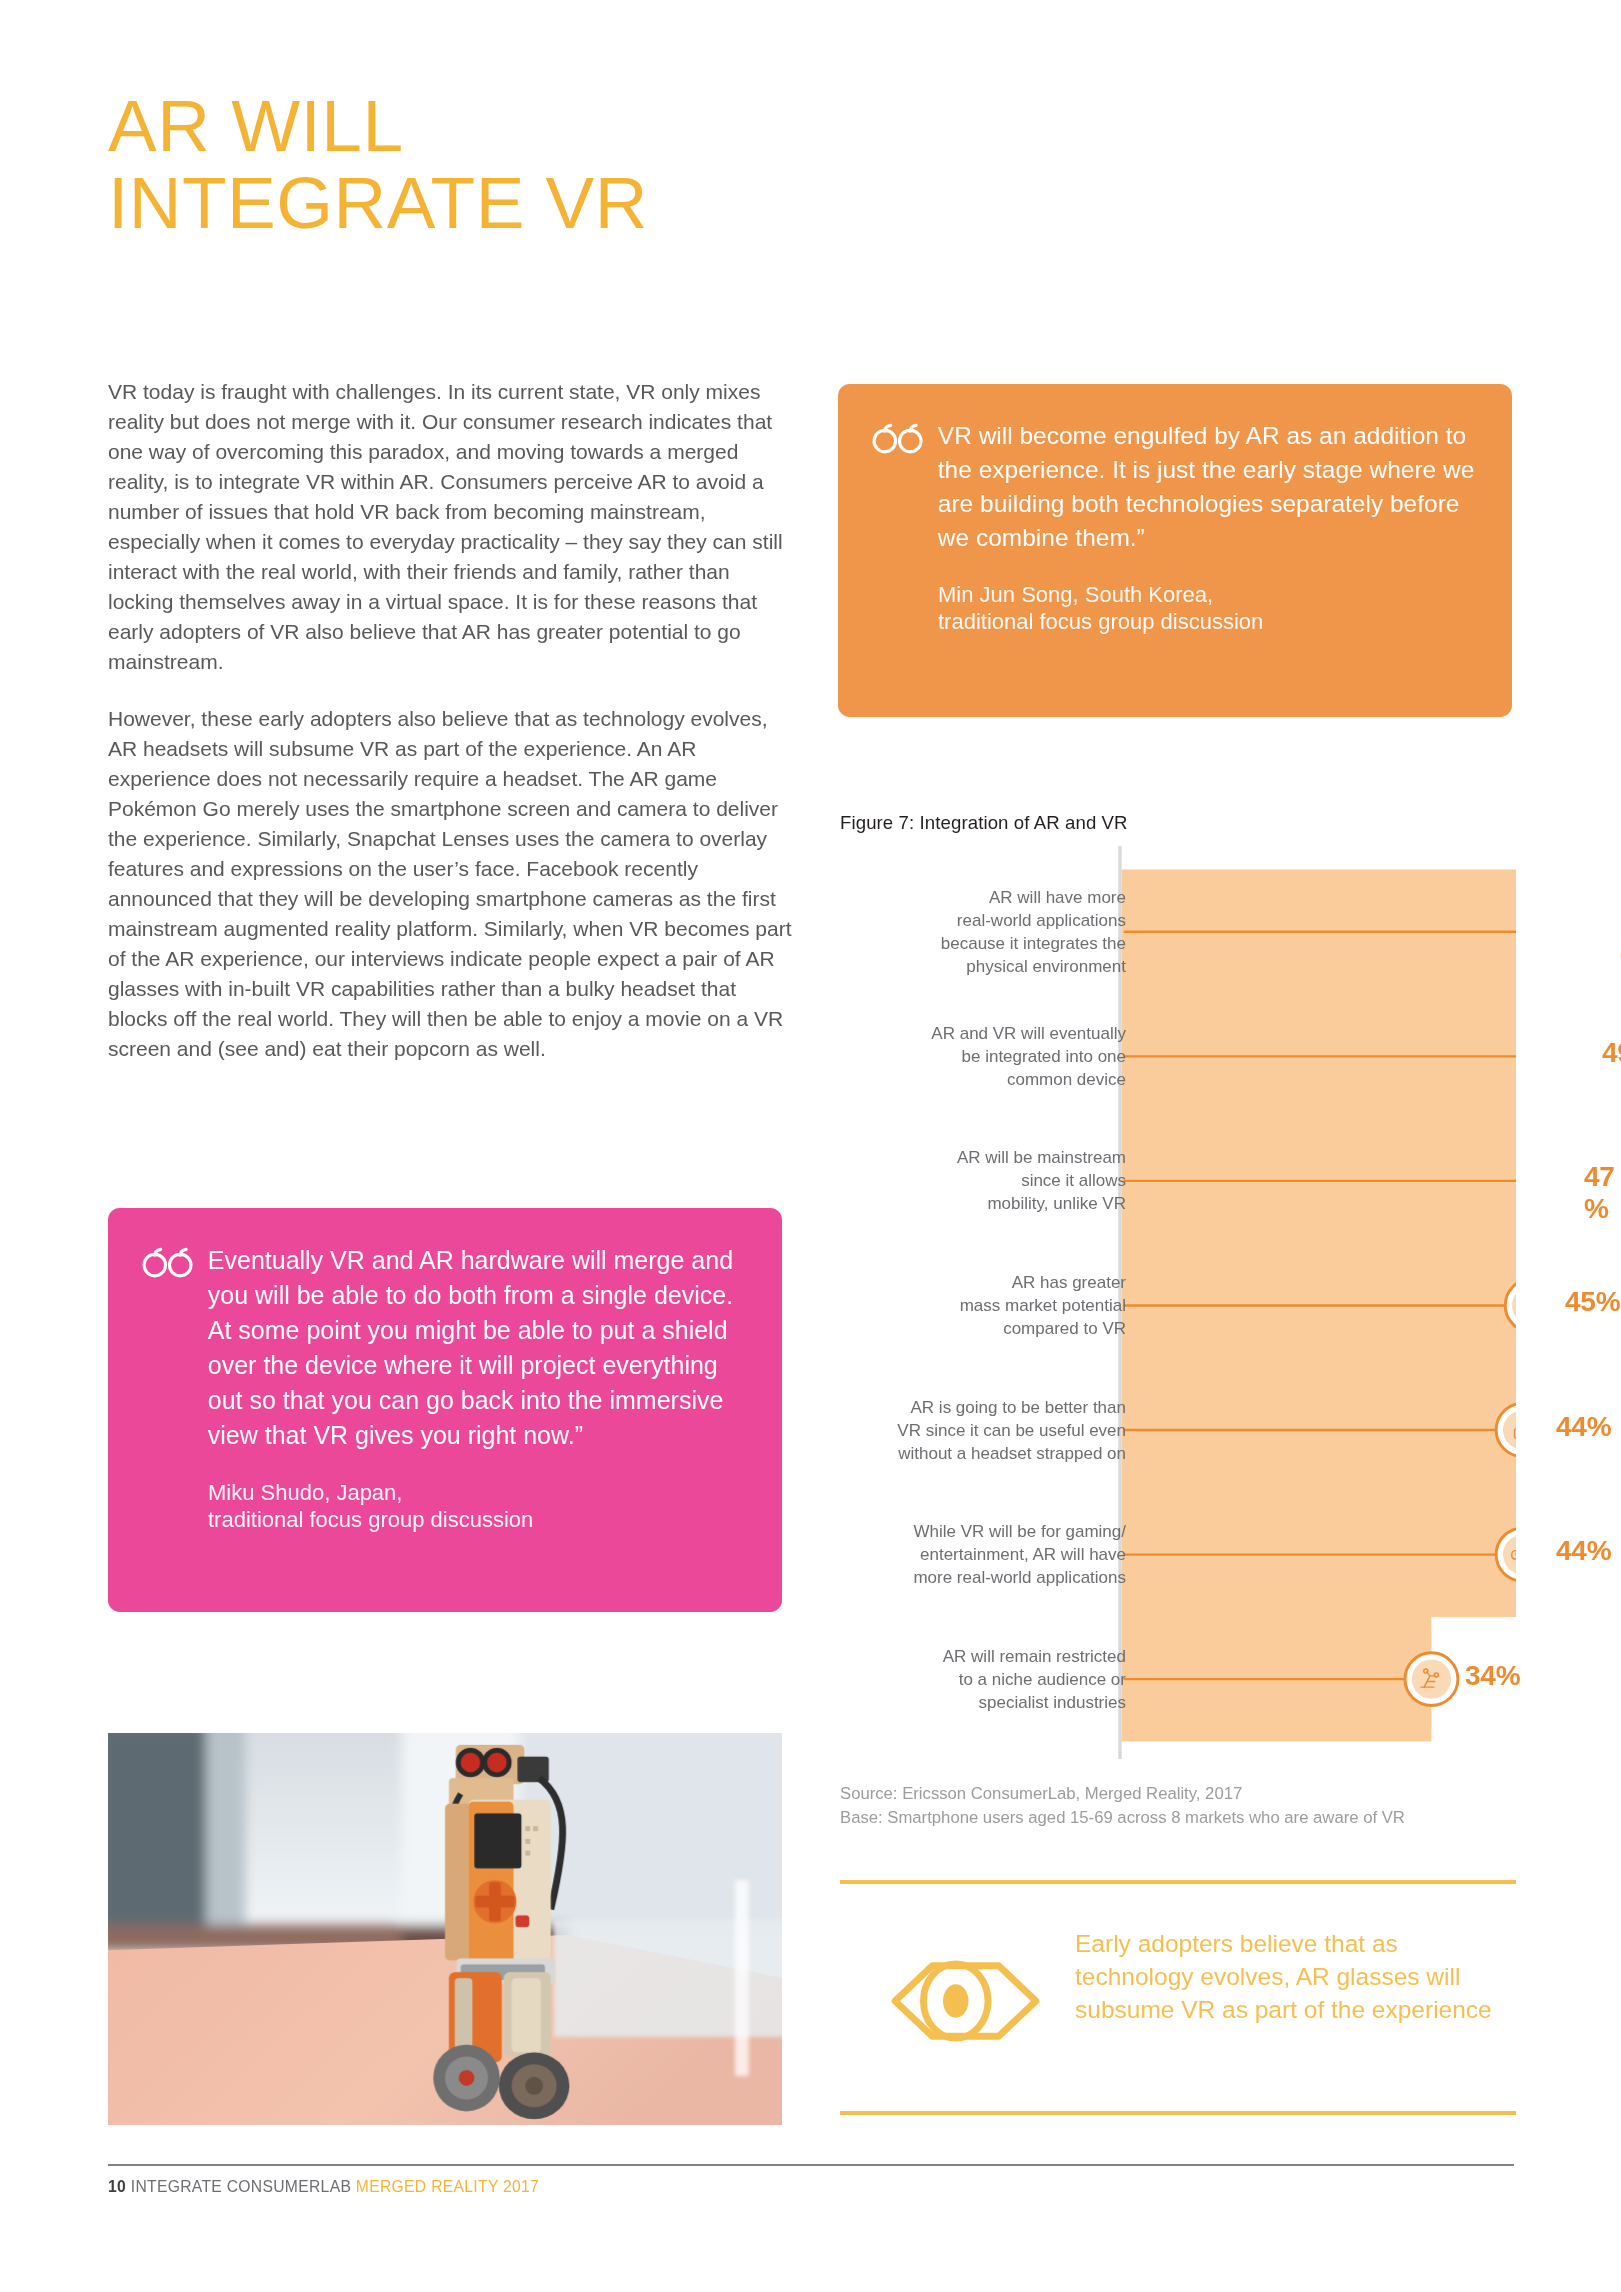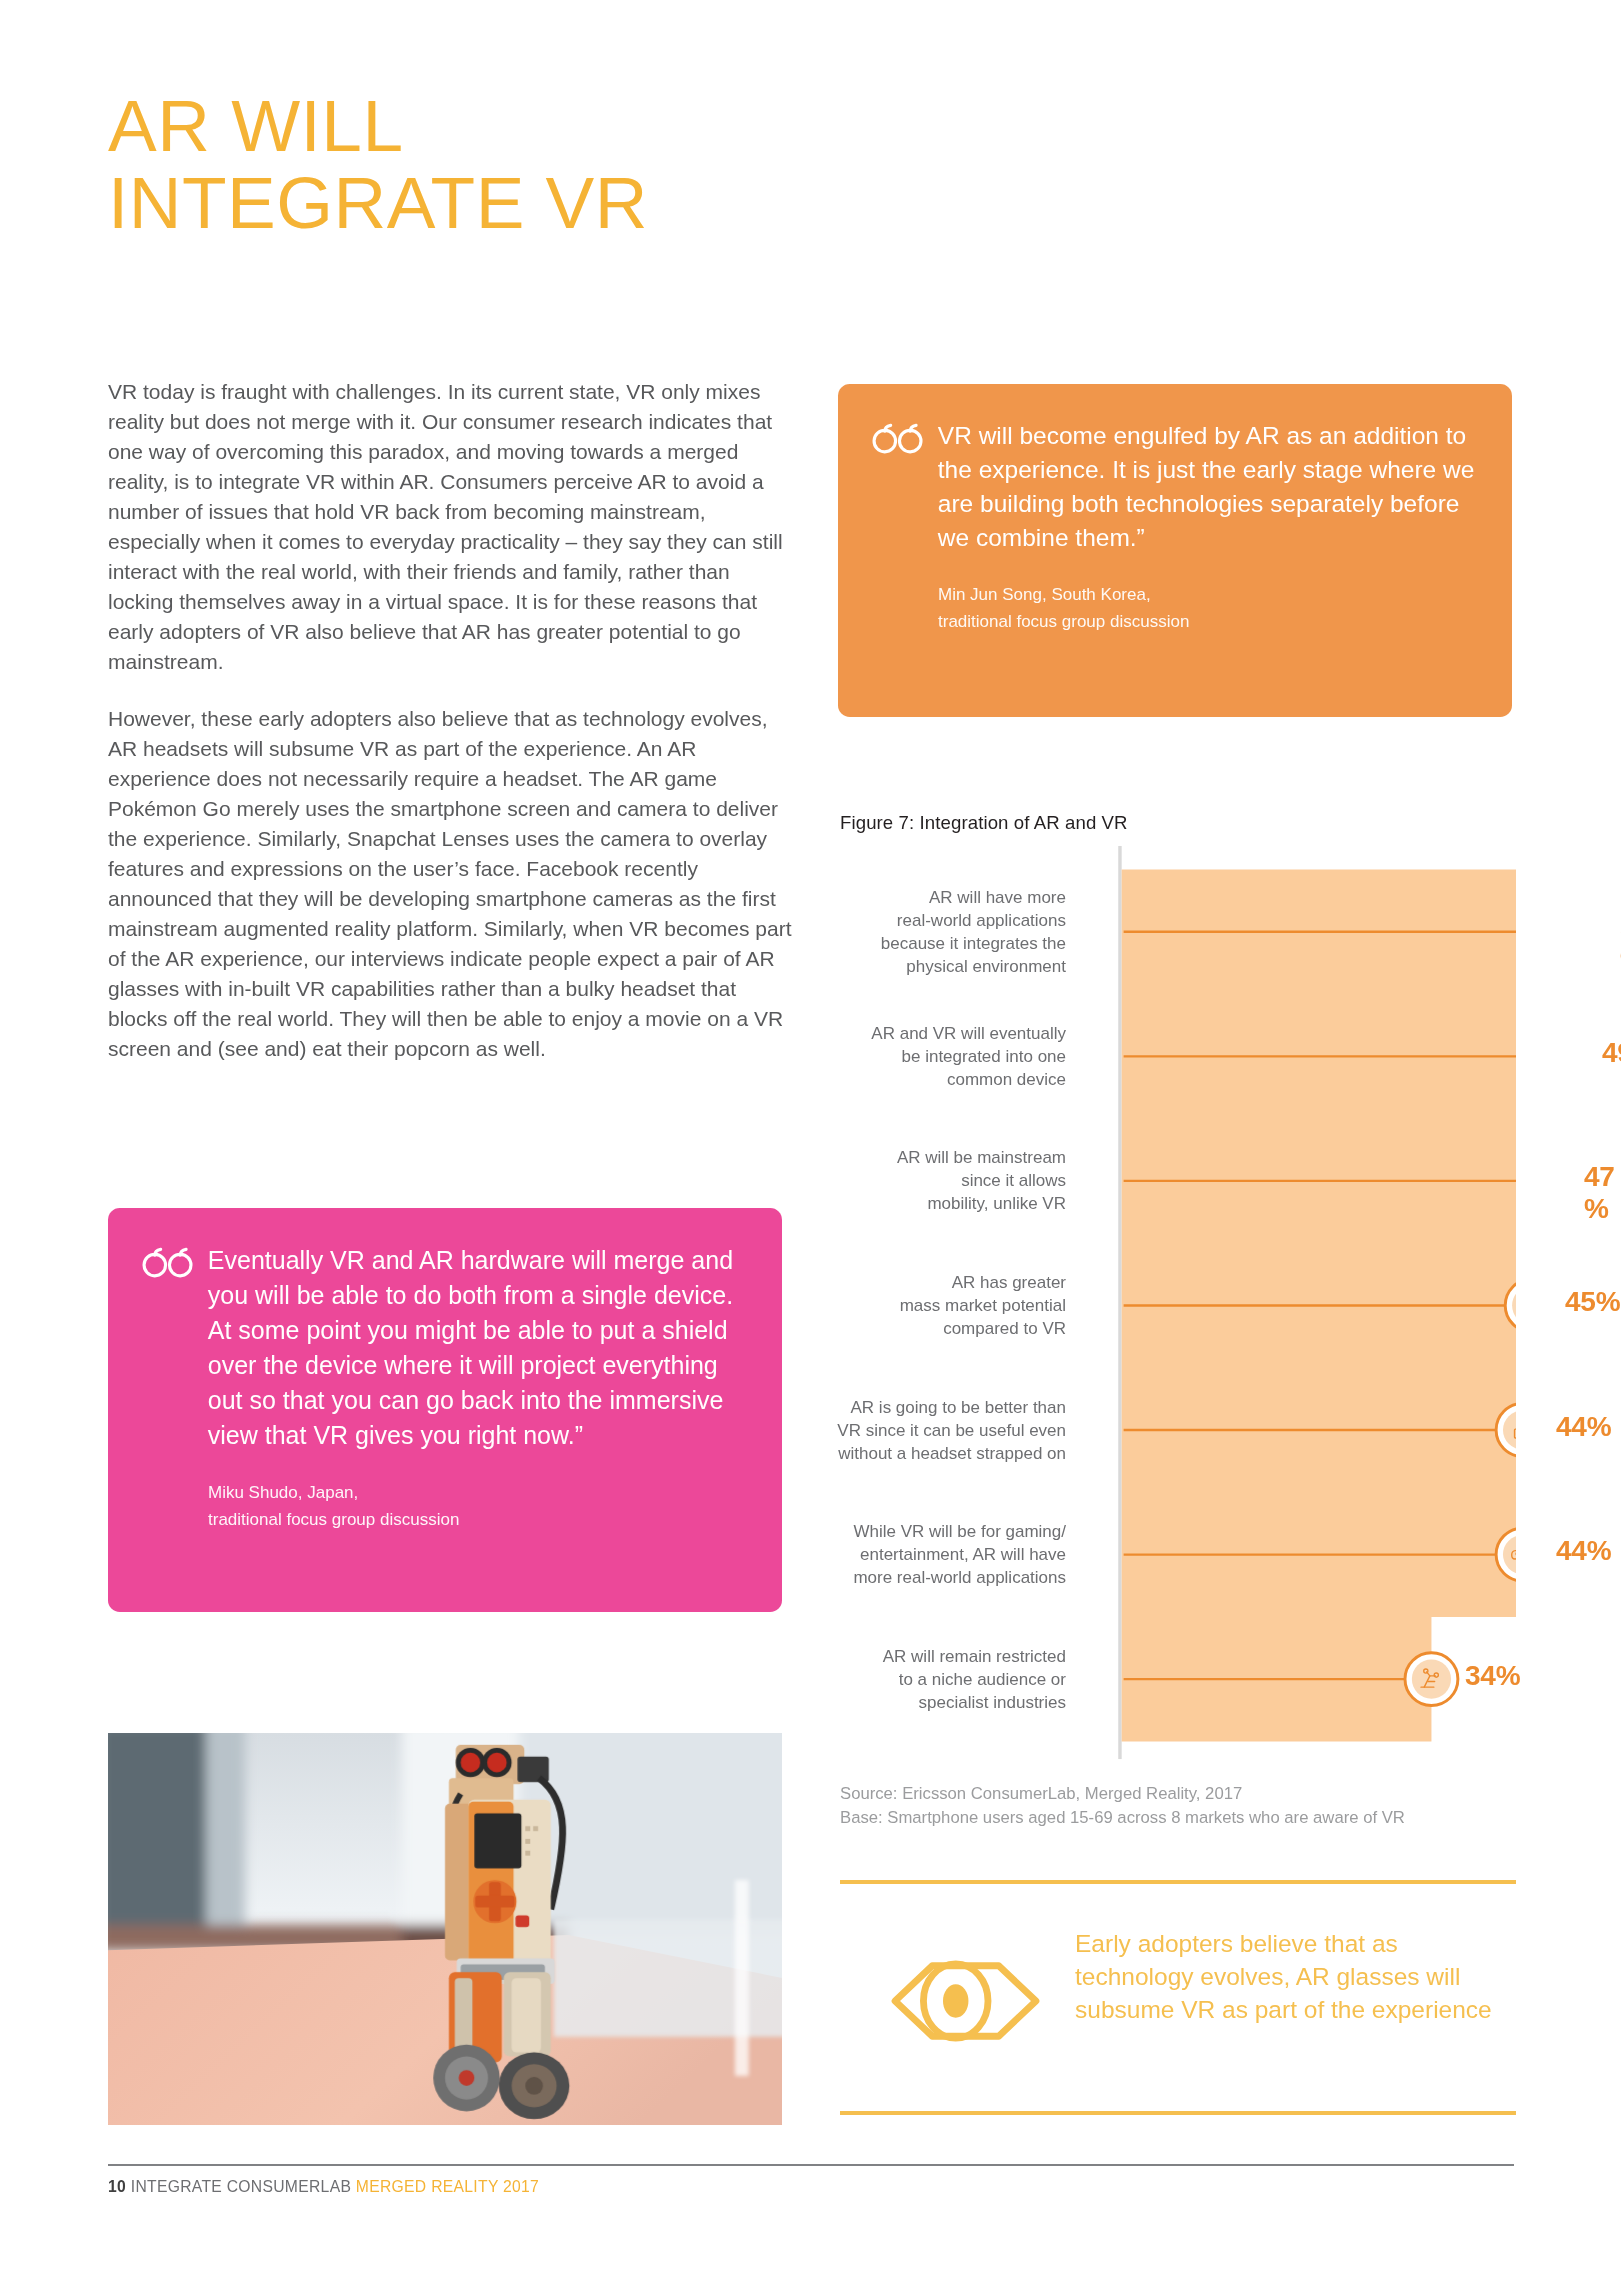--- a/index.html
+++ b/index.html
@@ -58,21 +58,21 @@
   .quote-text {
     font-size: 24.5px;
     line-height: 34px;
     font-weight: 400;
     color: #ffffff;
   }
   .quote-box.q2 .quote-text { font-size: 25px; line-height: 35px; }
   .quote-attr {
     margin-top: 25.5px;
     margin-left: 67px;
-    font-size: 17px;
+    font-size: 22px;
     line-height: 27.4px;
     color: #ffffff;
     opacity: 0.95;
   }
   .quote-attr .ln { display:block; }
 
   
   .figure-caption {
     position: absolute;
     left: 840px; top: 812px;
@@ -91,21 +91,21 @@
     position: absolute;
     right: 0;
     text-align: right;
     font-size: 17px;
     line-height: 23px;
     color: #6D6E71;
     width: 274px;
   }
   .labels-col {
     position: absolute;
-    left: 792px; top: 838px;
+    left: 852px; top: 838px;
     width: 274px; height: 931px;
   }
 
   .pct {
     position: absolute;
     font-size: 28px;
     font-weight: 700;
     color: #ED8B2E;
     letter-spacing: -0.2px;
   }

